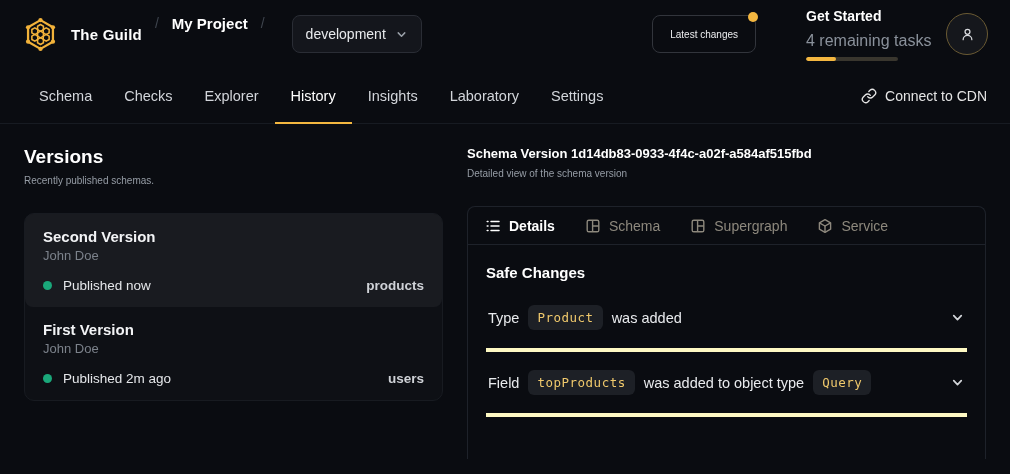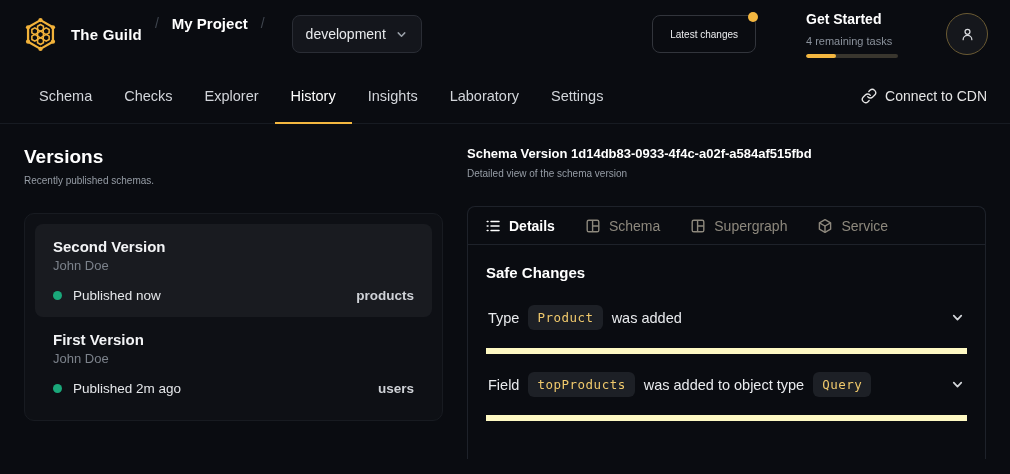--- a/index.html
+++ b/index.html
@@ -35,21 +35,21 @@
     position: relative; height: 38px; padding: 0 17px;
     background: transparent; border: 1px solid #32353c; border-radius: 8px;
     color: #ecedef; font-size: 10px; font-family: inherit; cursor: pointer;
   }
   .latest-btn .notif-dot {
     position: absolute; top: -4px; right: -3px;
     width: 10px; height: 10px; border-radius: 50%;
   }
   .get-started { margin-left: 50px; width: 92px; }
   .gs-title { font-size: 14px; font-weight: 600; color: #fff; white-space: nowrap; }
-  .gs-sub { font-size: 11px; color: #8a919b; margin-top: 8px; white-space: nowrap; }
+  .gs-sub { font-size: 16px; color: #8a919b; margin-top: 8px; white-space: nowrap; }
   .gs-bar { margin-top: 7px; height: 4px; width: 92px; border-radius: 2px; background: #39362e; overflow: hidden; }
   .gs-fill { height: 100%; border-radius: 2px; }
   .avatar {
     margin-left: 48px; width: 42px; height: 42px; border-radius: 50%;
     background: #15171c; border: 1.5px solid #6a5a33;
     display: flex; align-items: center; justify-content: center; cursor: pointer;
     color: #d8dade;
   }
 
   
@@ -77,21 +77,21 @@
   .main { display: flex; padding: 22px 24px 0 24px; gap: 24px; height: 406px; }
   .col-left { width: 419px; flex: 0 0 419px; }
   .col-right { flex: 1; min-width: 0; }
   .panel-title { font-size: 19px; font-weight: 700; color: #fff; }
   .panel-title.right-title { font-size: 13px; font-weight: 600; }
   .panel-sub { margin-top: 7px; font-size: 10px; color: #969da6; }
 
   
   .version-list {
     margin-top: 27px; background: #0e1015; border: 1px solid #181b21;
-    border-radius: 10px; padding: 10px;
+    border-radius: 10px; padding: 0;
   }
   .version-card { padding: 14px 18px; border-radius: 8px; cursor: pointer; }
   .version-card.selected { background: #191b20; }
   .vc-title { font-size: 15px; font-weight: 700; color: #f2f3f5; }
   .vc-author { margin-top: 3px; font-size: 13px; color: #7c828b; }
   .vc-row { margin-top: 15px; display: flex; align-items: center; }
   .vc-dot { width: 9px; height: 9px; border-radius: 50%; margin-right: 11px; flex: 0 0 auto; }
   .vc-status { font-size: 13.5px; color: #e4e6e9; }
   .vc-service { margin-left: auto; font-size: 13.5px; font-weight: 700; color: #cfd2d7; }
 
@@ -103,21 +103,21 @@
   .detail-tabs {
     display: flex; align-items: center; gap: 30px;
     padding: 0 17px; height: 38px; border-bottom: 1px solid #1e222a;
   }
   .detail-tab { display: flex; align-items: center; gap: 8px; font-size: 14px; color: #8d887d; cursor: pointer; }
   .detail-tab.active { color: #fff; font-weight: 600; }
   .detail-content { padding: 19px 18px 0 18px; }
   .section-title { font-size: 15px; font-weight: 700; color: #fff; margin-bottom: 6px; }
   .change-row {
     display: flex; align-items: center; gap: 9px;
-    padding: 18px 2px; border-bottom: 6px solid #fef9c3; cursor: pointer;
+    padding: 18px 2px; border-bottom: 4px solid #fef9c3; cursor: pointer;
   }
   .change-text { font-size: 14.5px; color: #e9ebee; }
   .code-badge {
     font-family: "DejaVu Sans Mono", "Liberation Mono", monospace;
     font-size: 12.5px; background: #1d2026; border-radius: 6px;
     padding: 5px 9px; letter-spacing: .5px;
   }
   .row-chev { margin-left: auto; color: #d3d6da; }
 </style>
 </head>

